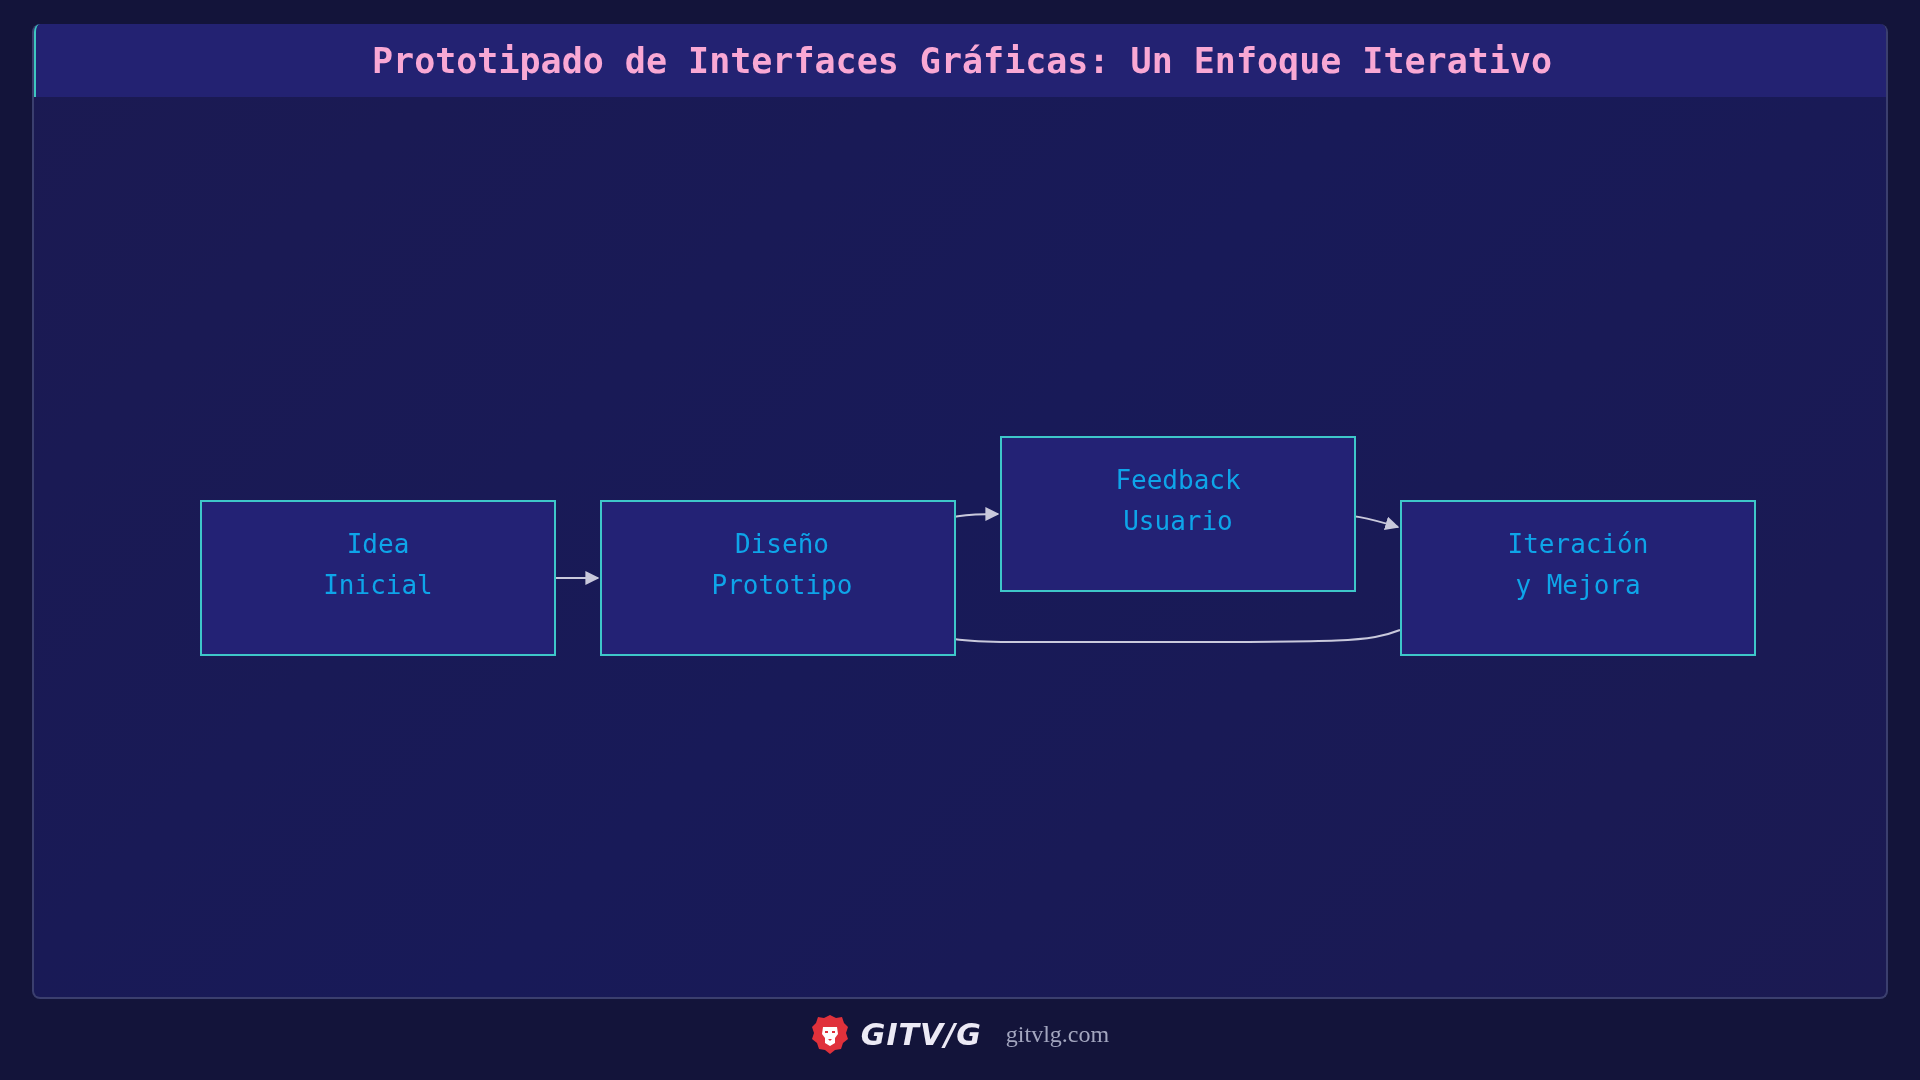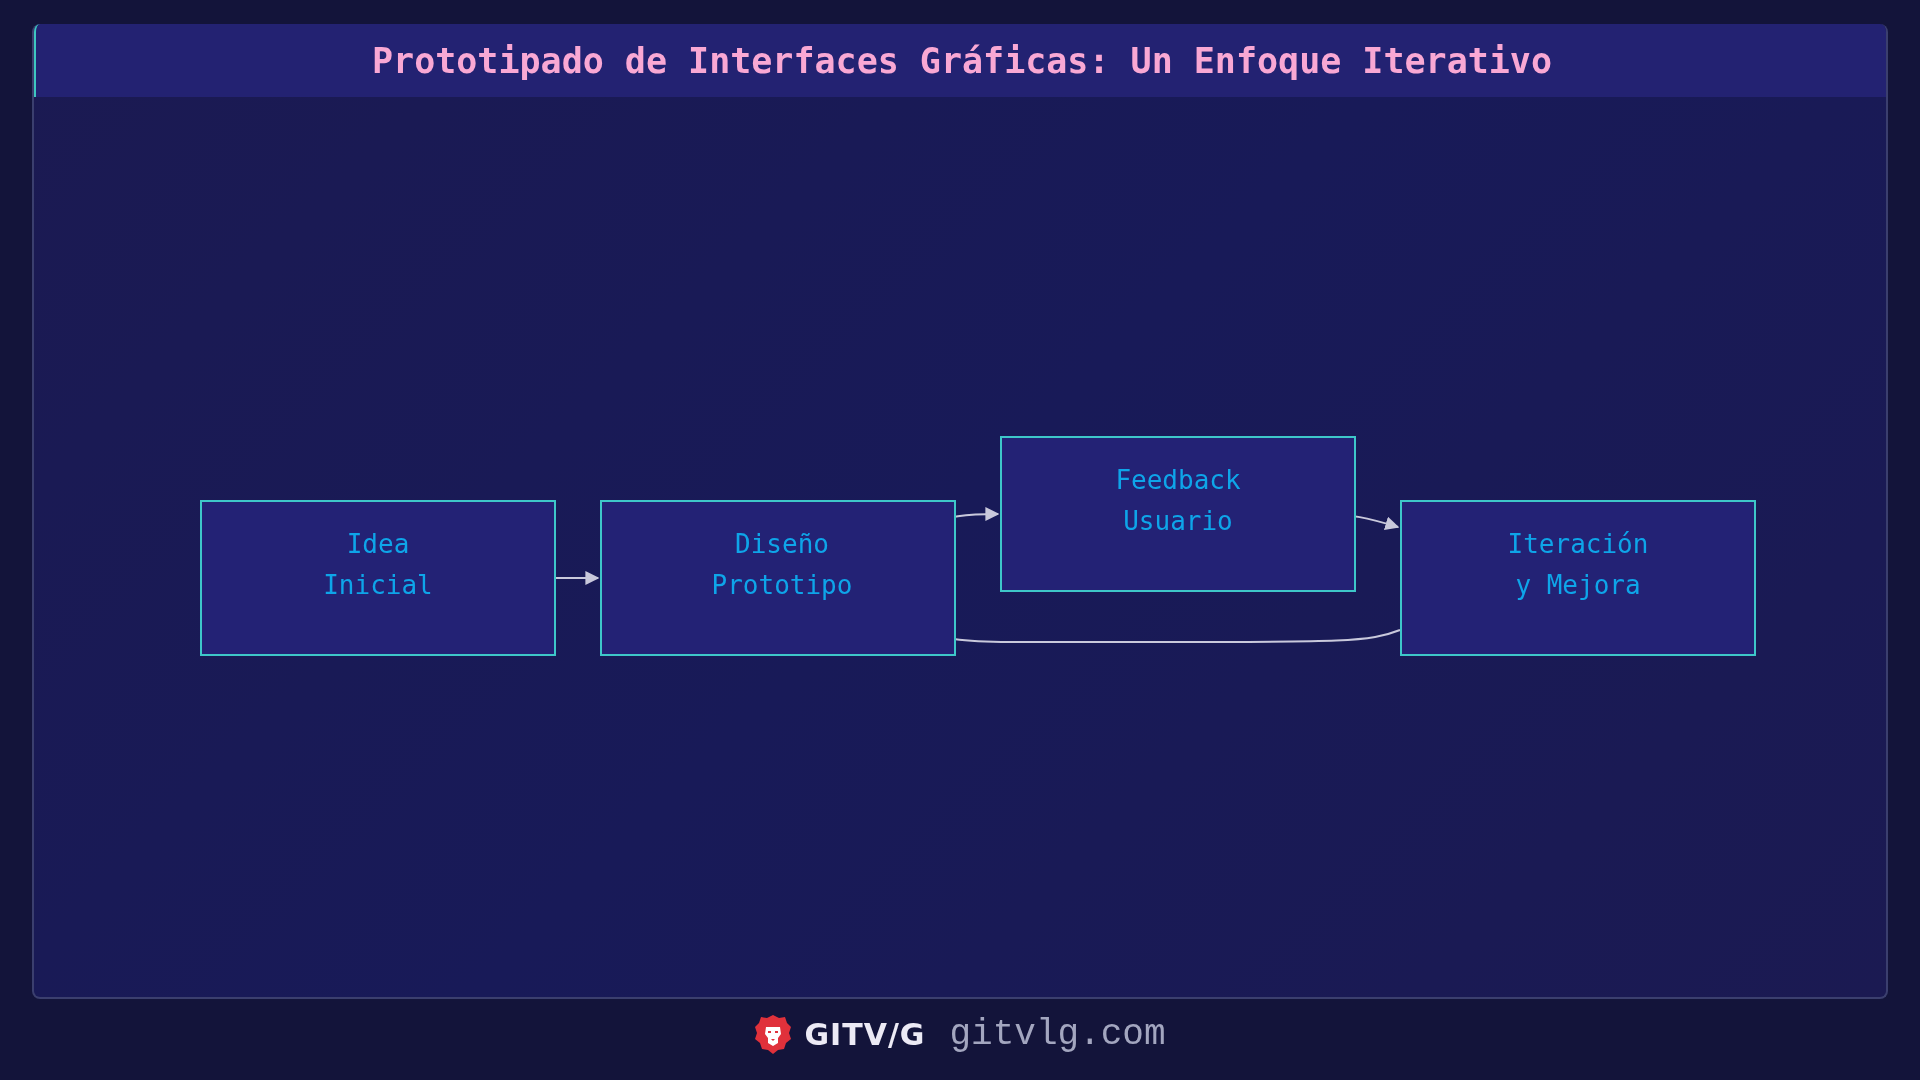--- a/index.html
+++ b/index.html
@@ -59,28 +59,28 @@
   .node span { display: block; white-space: pre; }
   .footer {
     position: absolute;
     left: 0; top: 1008px;
     width: 1920px; height: 52px;
     display: flex; align-items: center; justify-content: center;
     gap: 12px;
   }
   .brand {
     font-family: "DejaVu Sans", "Liberation Sans", sans-serif;
-    font-weight: bold; 
+    font-weight: bold; font-style: italic;
     font-size: 30px; color: #eceaf5;
     letter-spacing: 1px;
     text-align: center;
   }
   .site {
-    font-family: Liberation Mono, monospace;
-    font-size: 36px; color: #a3a6bf;
+    font-family: Liberation Serif, serif;
+    font-size: 24px; color: #a3a6bf;
     margin-left: 12px;
   }
 </style>
 </head>
 <body>
 
 <div class="card">
   <div class="header">
     <h1 class="title">Prototipado de Interfaces Gráficas: Un Enfoque Iterativo</h1>
   </div>

